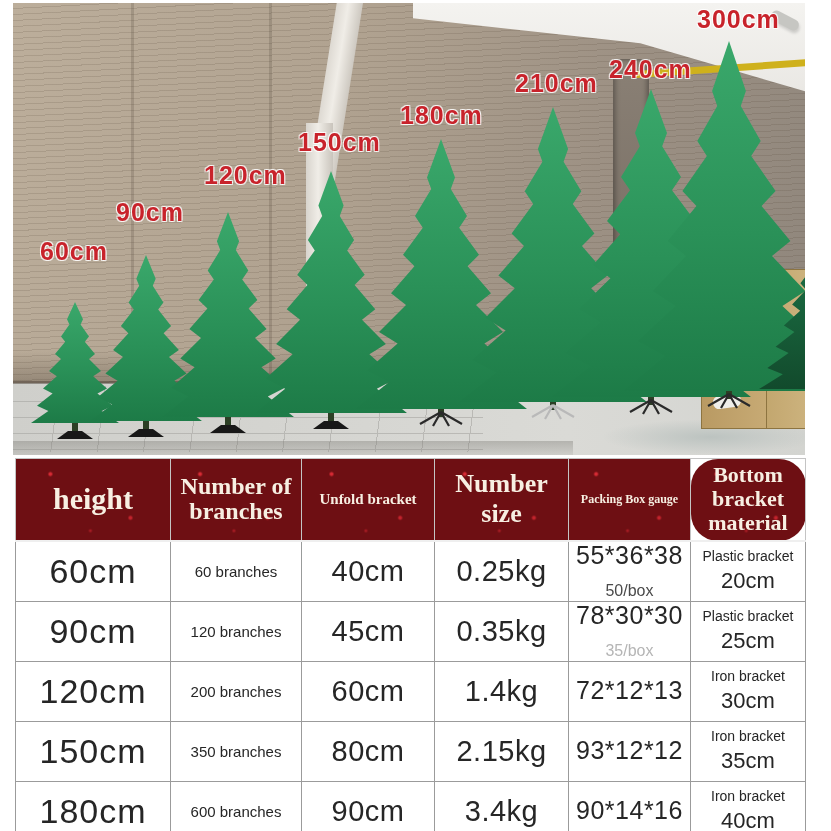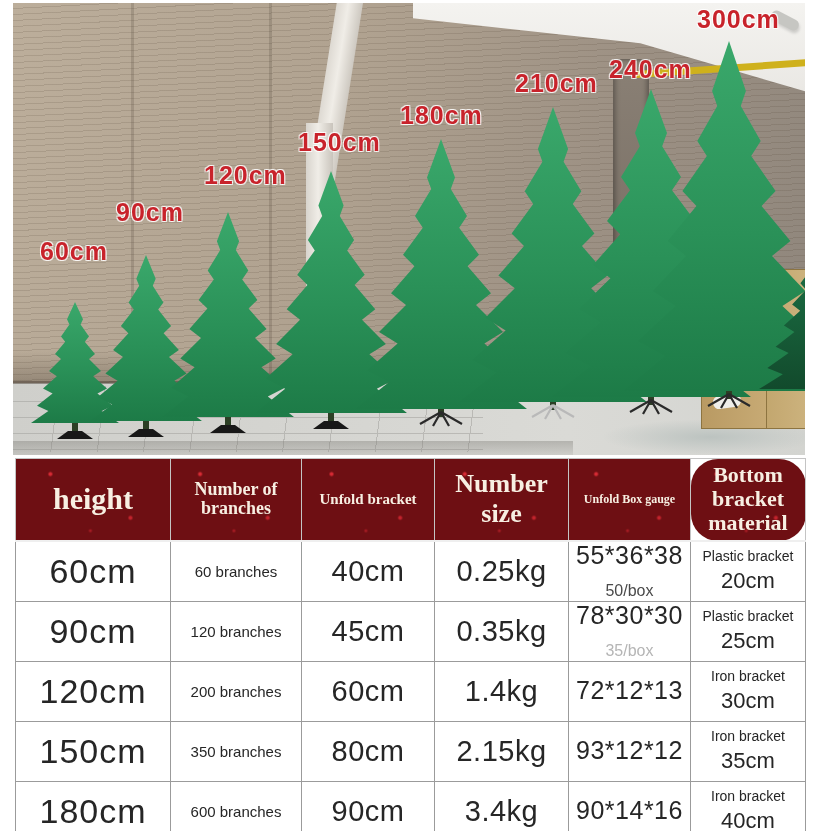--- a/index.html
+++ b/index.html
@@ -106,21 +106,21 @@
       radial-gradient(circle at 22% 18%,rgba(225,45,55,.9) 0 1.5px,rgba(0,0,0,0) 2.5px),
       radial-gradient(circle at 74% 72%,rgba(215,40,50,.8) 0 1.5px,rgba(0,0,0,0) 2.5px),
       radial-gradient(circle at 48% 88%,rgba(200,35,45,.6) 0 1px,rgba(0,0,0,0) 2px);
   }
   .spec-table thead th{border-bottom:2px solid #efefef;}
   .spec-table td{
     border:1px solid #9b9b9b;text-align:center;vertical-align:middle;
     color:#262626;padding:0 2px;height:59px;
   }
   .th-height{font-size:30px;}
-  .th-branches{font-size:18px;line-height:1.05;}
+  .th-branches{font-size:24px;line-height:1.05;}
   .th-unfold{font-size:15px;}
   .th-package{font-size:26px;}
   .th-gauge{font-family:"Liberation Sans",sans-serif;font-weight:normal;font-size:12px;color:#d8adad;}
   .th-bracket{font-size:22px;line-height:1.1;border-radius:27px;}
   .cell-height{font-size:34px;color:#1f1f1f;letter-spacing:1px;}
   .cell-branches{font-size:15px;}
   .cell-unfold{font-size:29px;letter-spacing:.5px;}
   .cell-package{font-size:29px;letter-spacing:.5px;margin-left:25px;}
   .gauge-main{font-size:25px;letter-spacing:.5px;line-height:1.1;}
   .gauge-sub{font-size:16px;color:#4a4a4a;margin-top:12px;}
@@ -285,21 +285,21 @@
     <col style="width:134px">
       <col style="width:122px">
       <col style="width:115px">
   </colgroup>
   <thead>
     <tr>
       <th class="th-height">height</th>
       <th class="th-branches">Number of branches</th>
       <th class="th-unfold">Unfold bracket</th>
       <th class="th-package">Number size</th>
-      <th class="th-gauge">Unfold Box gauge</th>
+      <th class="th-gauge">Packing Box gauge</th>
       <th class="th-bracket">Bottom bracket material</th>
     </tr>
   </thead>
   <tbody id="spec-body">
       <tr>
         <td class="cell-height">60cm</td>
         <td class="cell-branches">60 branches</td>
         <td class="cell-unfold">40cm</td>
         <td class="cell-package">0.25kg</td>
         <td class="cell-gauge">

